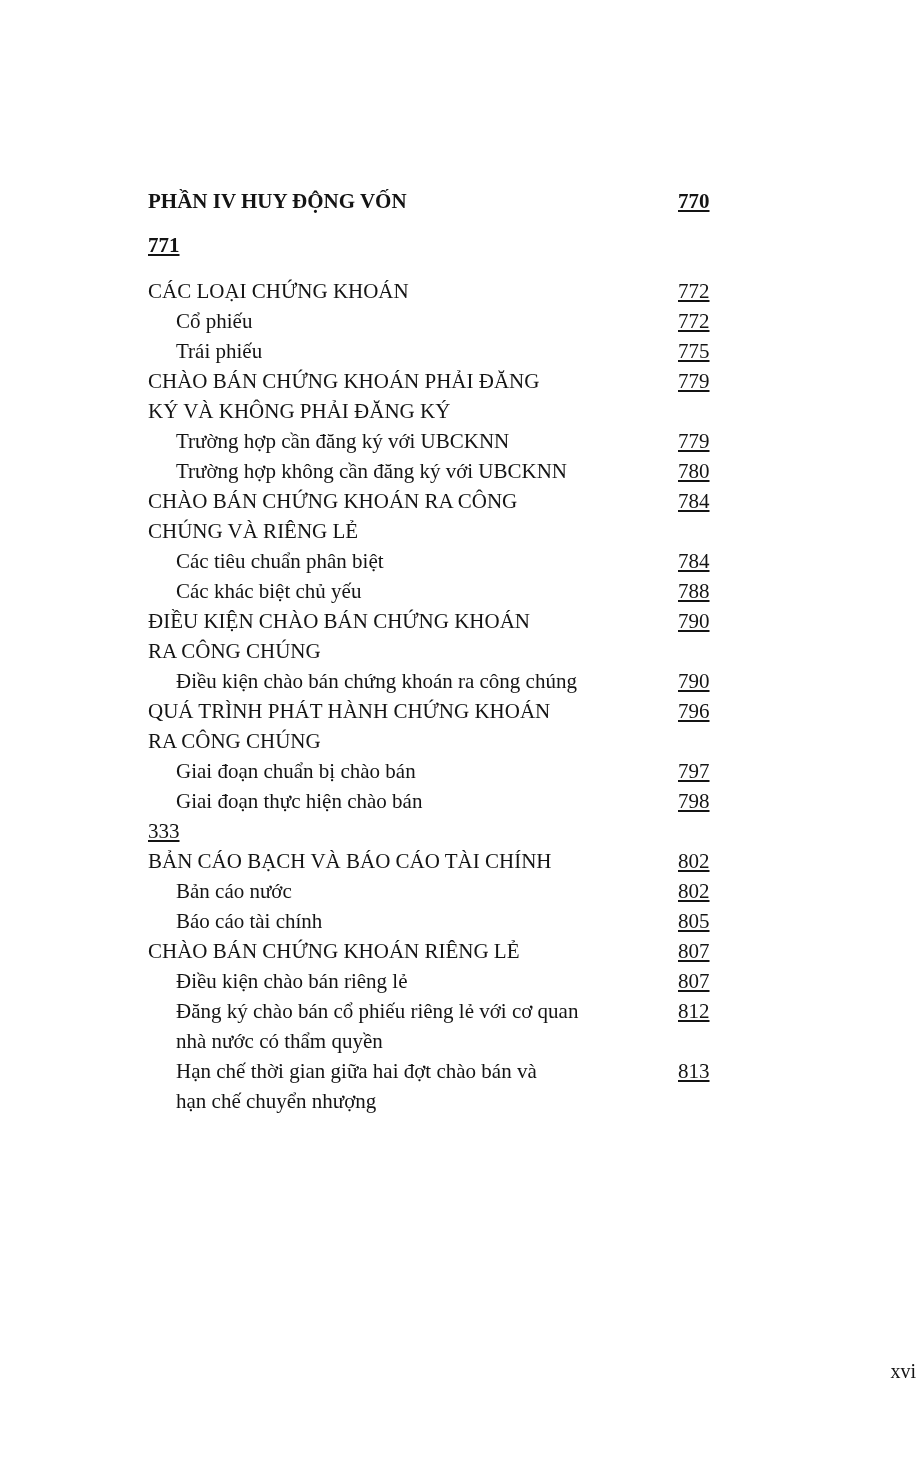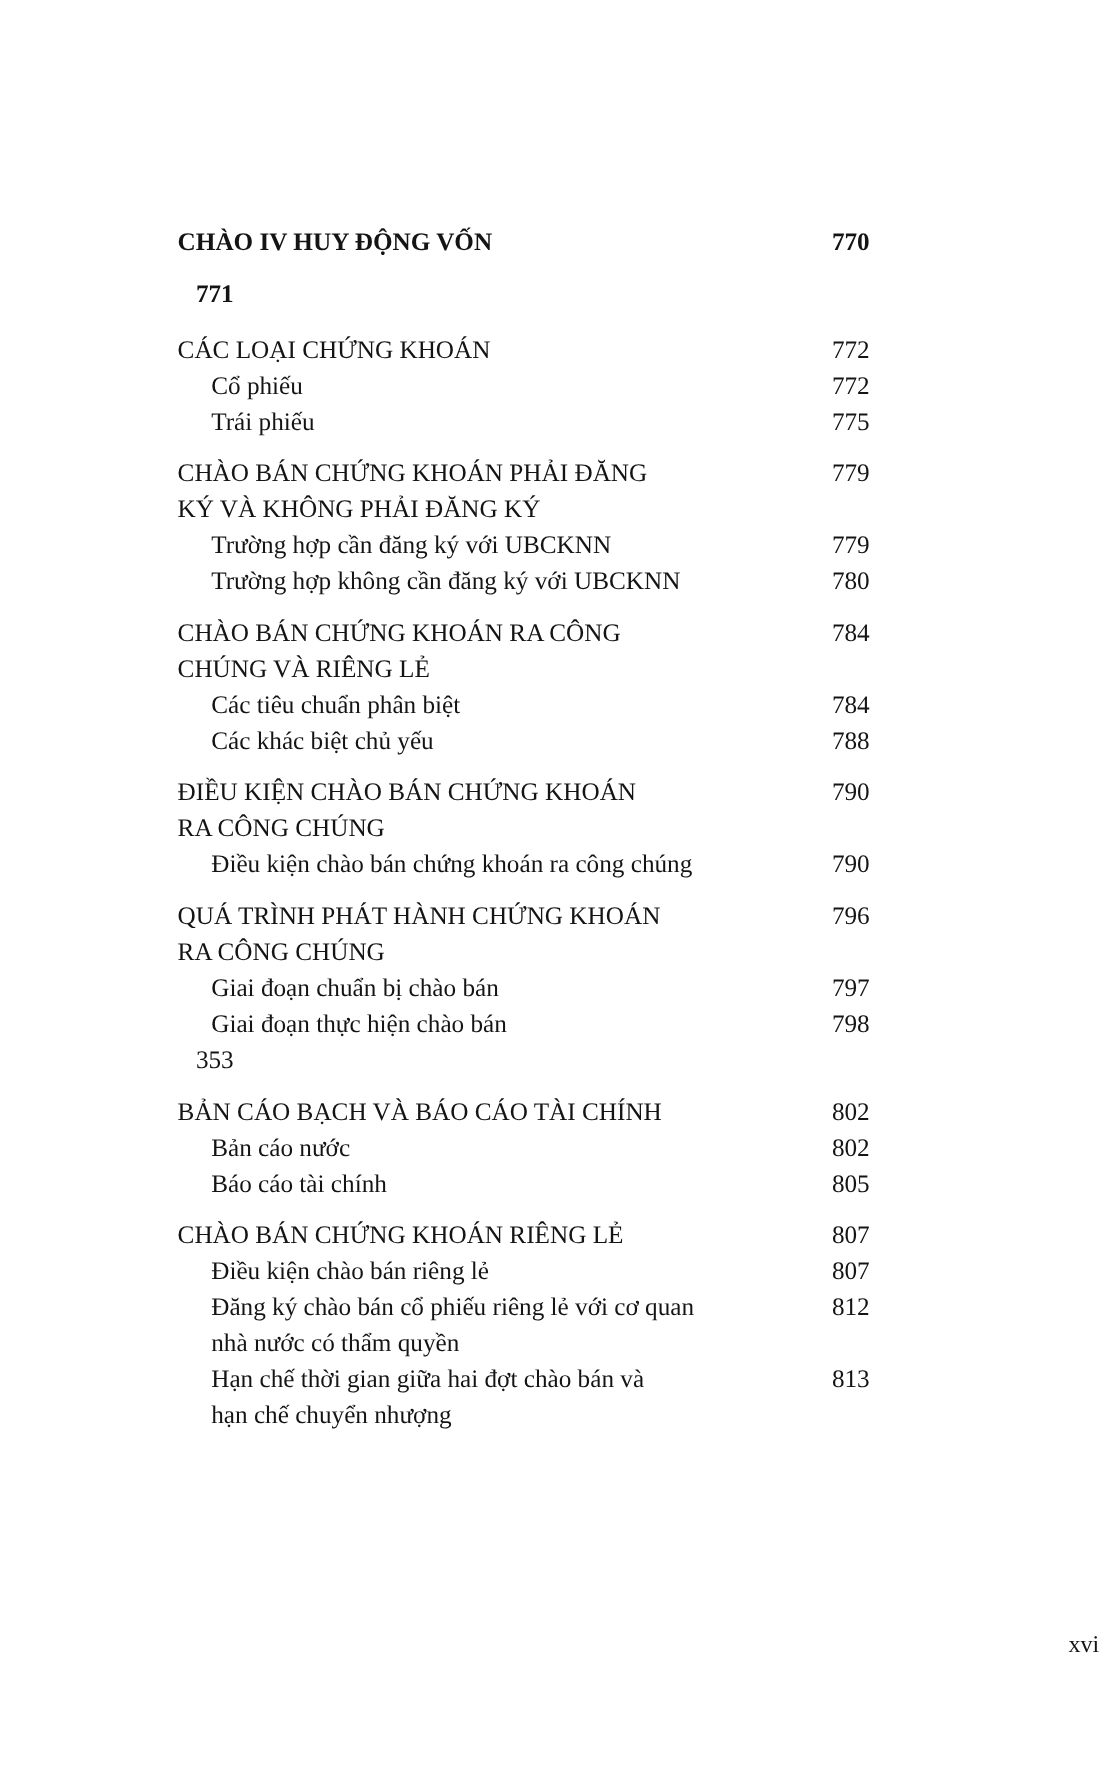--- a/index.html
+++ b/index.html
@@ -24,44 +24,45 @@
     align-items: flex-start;
     font-size: 21px;
     line-height: 30px;
   }
   .row .label {
     flex: 1;
     white-space: pre-wrap;
   }
   .row .pagenum {
     width: 62px;
-    text-align: center;
+    text-align: left;
     white-space: nowrap;
+    text-decoration: underline;
   }
   .row.part  { font-weight: bold; margin-bottom: 14px; }
   .row.chapter { font-weight: bold; margin-bottom: 16px; }
-  .row.heading { margin-top: 13px; }
+  .row.heading { }
   .row.sub .label { padding-left: 28px; }
   .folio {
     position: absolute;
     left: 0;
     right: 0;
     top: 1358px;
     text-align: right;
     font-size: 20px;
     line-height: 26px;
   }
 </style>
 </head>
 <body>
 
 <div class="sheet">
   <main class="toc" id="toc">
       <div class="row part">
-        <div class="label">CHÀO IV HUY ĐỘNG VỐN</div>
+        <div class="label">PHẦN IV HUY ĐỘNG VỐN</div>
         <div class="pagenum">770</div>
       </div>
       <div class="row chapter">
         <div class="pagenum">771</div>
       </div>
       <div class="row heading">
         <div class="label">CÁC LOẠI CHỨNG KHOÁN</div>
         <div class="pagenum">772</div>
       </div>
       <div class="row sub">
@@ -114,21 +115,21 @@
       </div>
       <div class="row sub">
         <div class="label">Giai đoạn chuẩn bị chào bán</div>
         <div class="pagenum">797</div>
       </div>
       <div class="row sub">
         <div class="label">Giai đoạn thực hiện chào bán</div>
         <div class="pagenum">798</div>
       </div>
       <div class="row sub">
-        <div class="pagenum">353</div>
+        <div class="pagenum">333</div>
       </div>
       <div class="row heading">
         <div class="label">BẢN CÁO BẠCH VÀ BÁO CÁO TÀI CHÍNH</div>
         <div class="pagenum">802</div>
       </div>
       <div class="row sub">
         <div class="label">Bản cáo nước</div>
         <div class="pagenum">802</div>
       </div>
       <div class="row sub">

